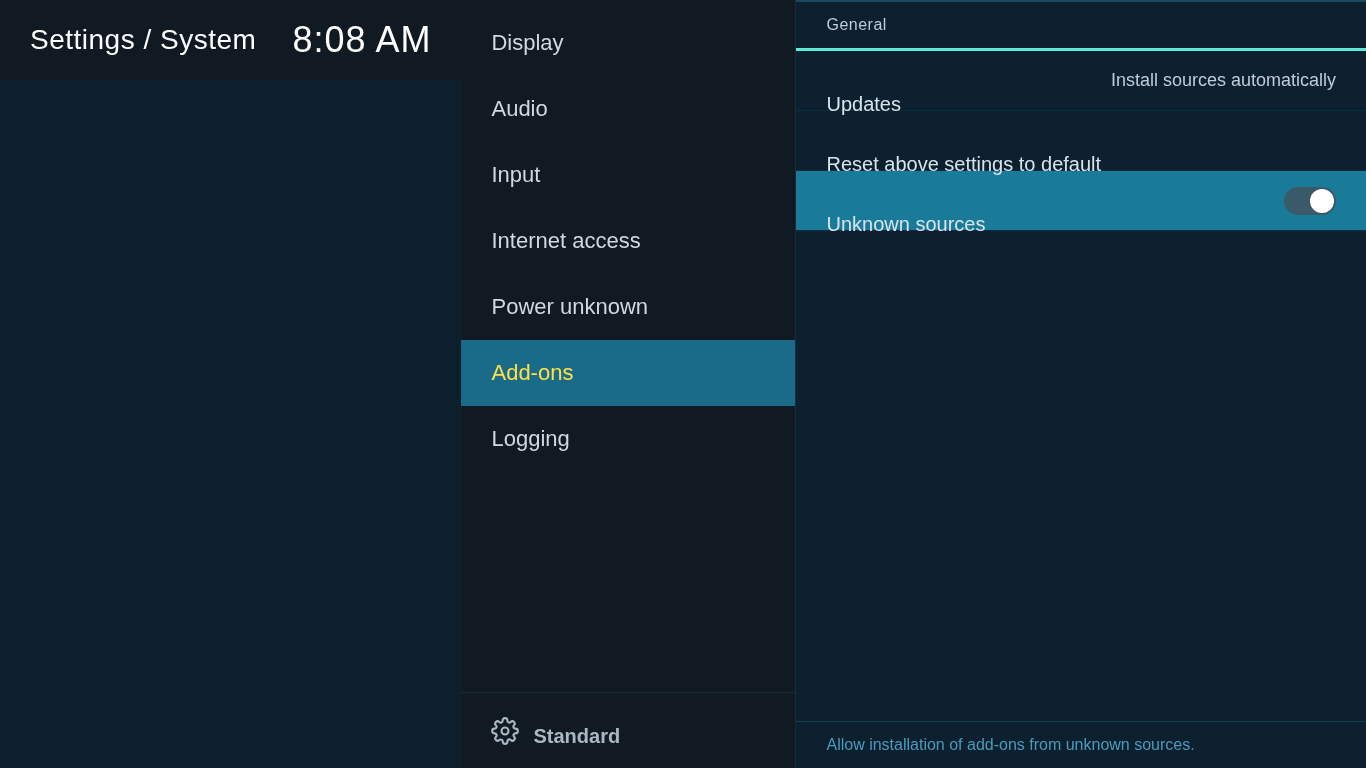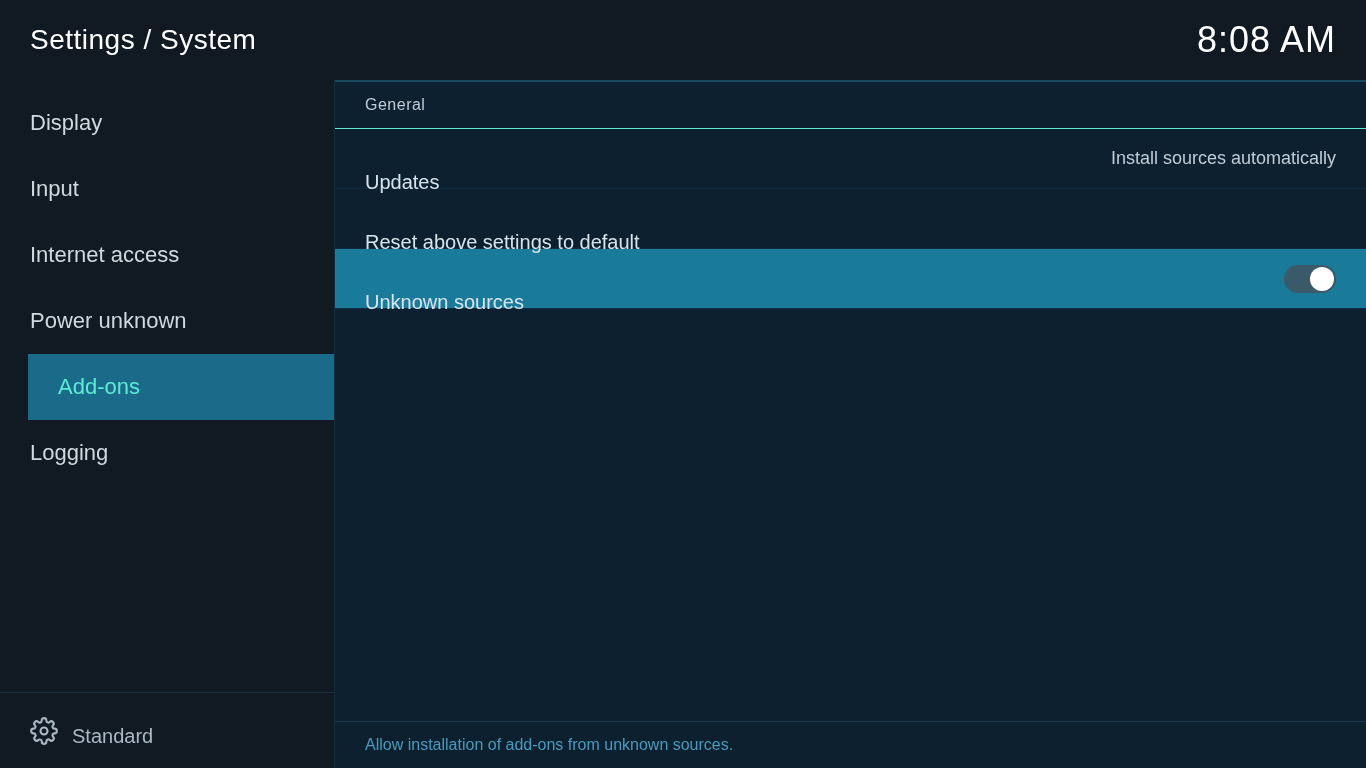--- a/index.html
+++ b/index.html
@@ -8,21 +8,21 @@
       width: 1366px;
       height: 768px;
       background: #0d1f2d;
       font-family: 'Segoe UI', Arial, sans-serif;
       color: #ffffff;
       overflow: hidden;
     }
 
     .app-container {
       display: flex;
-      flex-direction: column;
+      flex-direction: row;
       width: 1366px;
       height: 768px;
     }
 
     
     .header {
       display: flex;
       justify-content: space-between;
       align-items: center;
       padding: 18px 30px 18px 30px;
@@ -36,20 +36,21 @@
       font-weight: 300;
       color: #ffffff;
       letter-spacing: 0.5px;
     }
 
     .header-clock {
       font-size: 36px;
       font-weight: 300;
       color: #ffffff;
       letter-spacing: 1px;
+      margin-left: 36px;
     }
 
     
     .main {
       display: flex;
       flex: 1;
       overflow: hidden;
     }
 
     
@@ -74,41 +75,40 @@
       cursor: pointer;
       font-size: 22px;
       font-weight: 300;
       color: #d0d8e0;
       transition: background 0.15s;
       text-align: right;
     }
 
     .sidebar-item.active {
       background: #1a6a8a;
-      color: #5eead4;
-      margin-left: 28px;
+      color: #fde047;
     }
 
     .sidebar-footer {
       padding: 20px 30px;
       display: flex;
       align-items: center;
       gap: 14px;
       border-top: 1px solid #1a2d3a;
     }
 
     .gear-icon {
       width: 28px;
       height: 28px;
       color: #aab8c4;
     }
 
     .sidebar-footer-label {
       font-size: 20px;
-      font-weight: 400;
+      font-weight: 700;
       color: #aab8c4;
       margin-top: 12px;
     }
 
     
     .content {
       flex: 1;
       background: #0d2030;
       display: flex;
       flex-direction: column;
@@ -121,21 +121,21 @@
       flex-shrink: 0;
     }
 
     
     .section-header {
       padding: 14px 30px;
       font-size: 16px;
       font-weight: 500;
       color: #c0ccd6;
       letter-spacing: 0.5px;
-      border-bottom: 1px solid #5eead4;
+      border-bottom: 3px solid #5eead4;
       background: #0d2030;
     }
 
     
     .settings-list {
       flex: 1;
     }
 
     .setting-row {
       display: flex;
@@ -223,20 +223,21 @@
     <span class="header-title">Settings / System</span>
     <span class="header-clock">8:08 AM</span>
   </div>
 
   <div class="main">
 
     <div class="sidebar">
       <nav class="sidebar-nav">
 
       <div class="sidebar-item">Display</div>
+          <div class="sidebar-item">Audio</div>
           <div class="sidebar-item">Input</div>
           <div class="sidebar-item">Internet access</div>
           <div class="sidebar-item">Power unknown</div>
           <div class="sidebar-item active">Add-ons</div>
           <div class="sidebar-item">Logging</div>
         </nav>
       <div class="sidebar-footer">
         <span class="gear-icon">
           <svg width="28" height="28" viewBox="0 0 24 24" fill="none" stroke="#aab8c4" stroke-width="1.8">
             <circle cx="12" cy="12" r="3"></circle>

